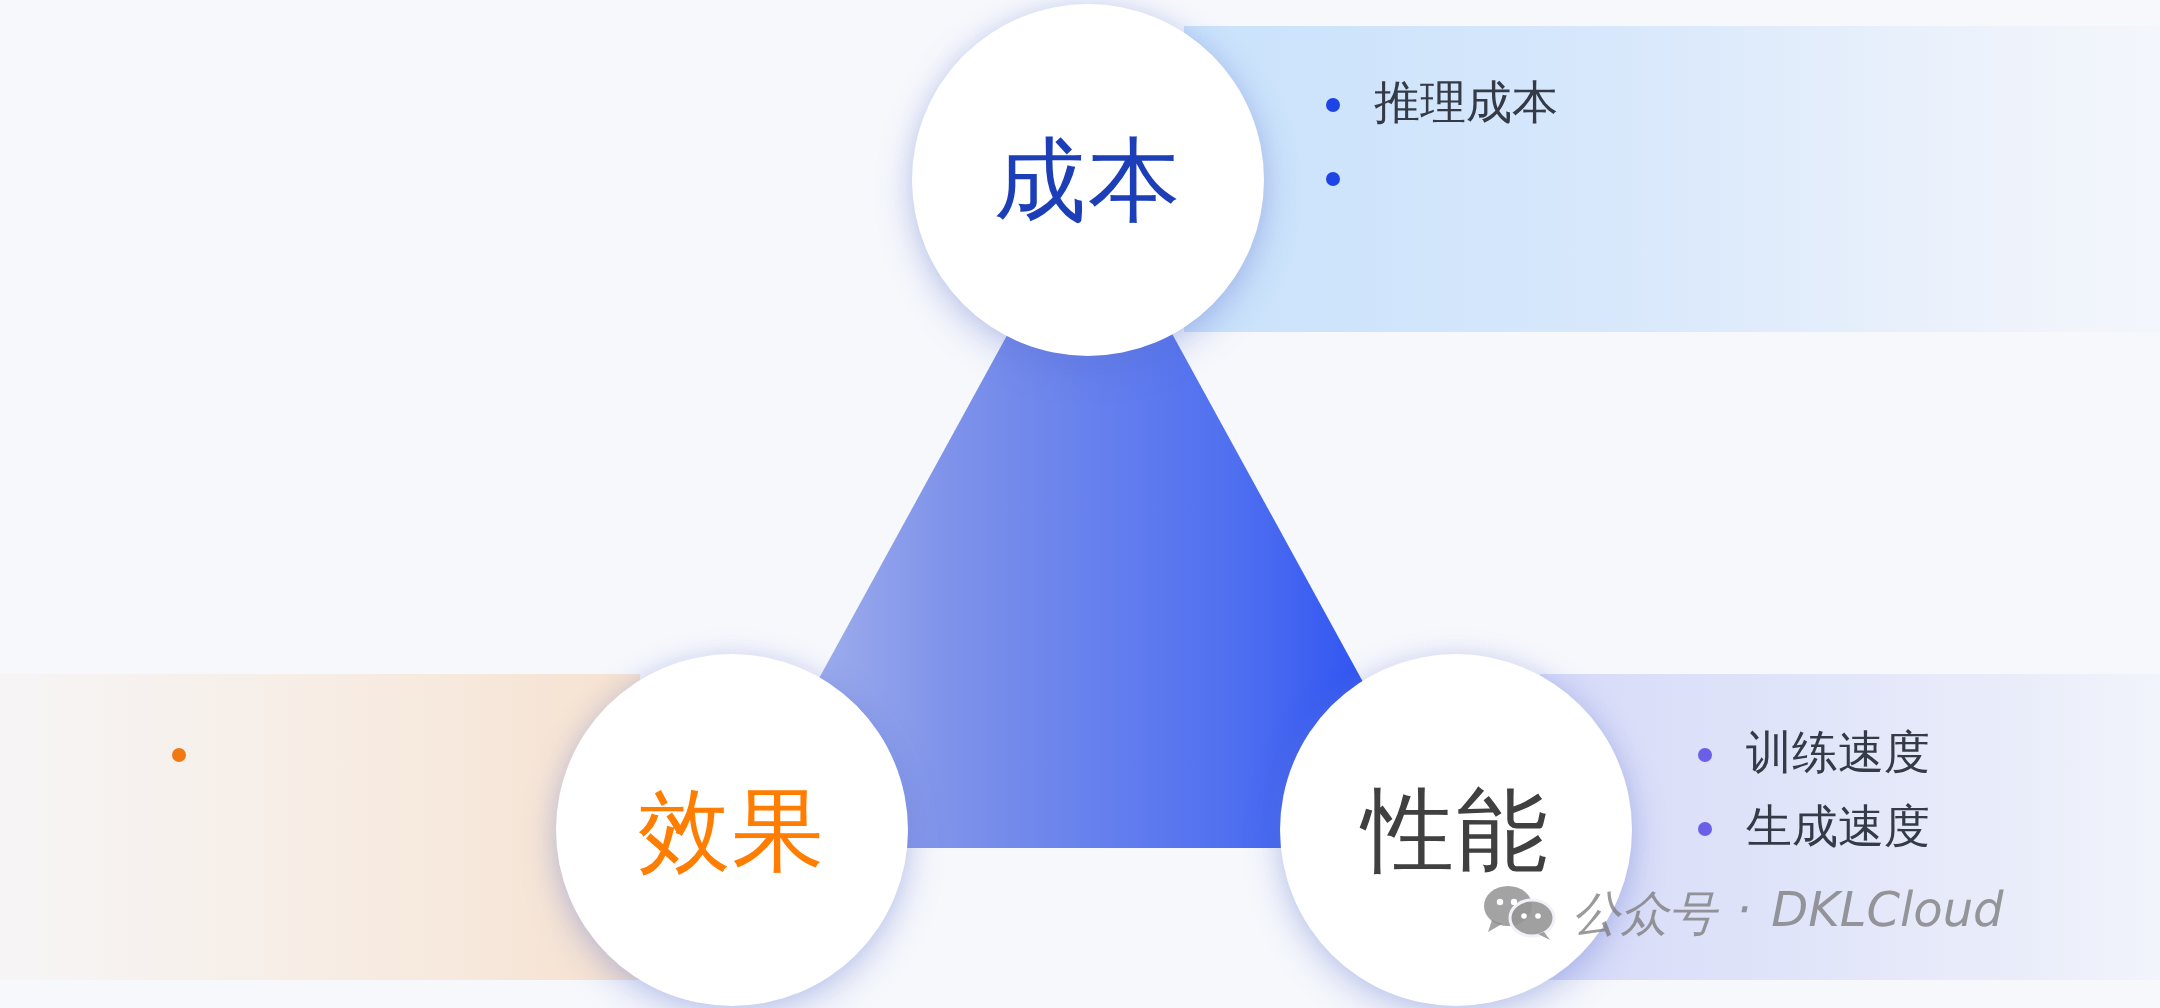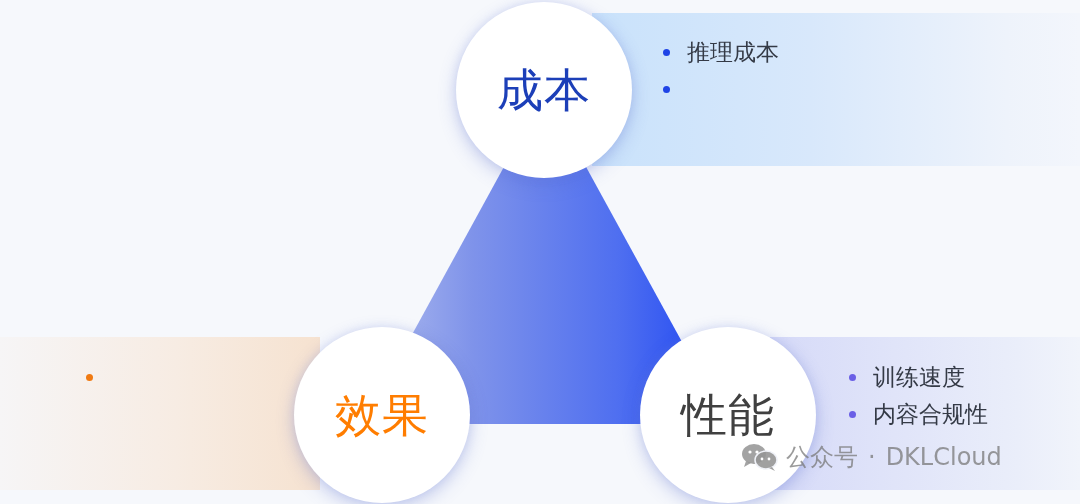--- a/index.html
+++ b/index.html
@@ -49,21 +49,21 @@
       position: absolute;
       width: 176px; height: 176px;
       border-radius: 50%;
       background: #ffffff;
       display: flex;
       align-items: center;
       justify-content: center;
       box-shadow: 0 6px 18px rgba(80, 100, 200, 0.28), 0 0 10px rgba(120, 140, 220, 0.18);
     }
     .circle-top { left: 456px; top: 2px; }
-    .circle-left { left: 294px; top: 327px; text-align: center; }
+    .circle-left { left: 278px; top: 327px; text-align: center; }
     .circle-right { left: 640px; top: 327px; }
     .circle-label {
       font-size: 46px;
       font-weight: normal;
       letter-spacing: 1px;
       line-height: 1;
     }
     
     .list {
       position: absolute;
@@ -90,24 +90,25 @@
     .list-top { left: 663px; top: 34px; }
     .list-left { left: 86px; top: 359px; }
     .list-right { left: 849px; top: 359px; }
 
     
     .watermark {
       position: absolute;
       left: 740px;
       top: 441px;
       display: flex;
-      align-items: center;
+      align-items: flex-start;
       color: rgba(120, 120, 120, 0.75);
       font-size: 24px;
       white-space: nowrap;
+      font-style: italic;
     }
     .watermark .wm-icon {
       width: 40px; height: 30px;
       margin-right: 6px;
       position: relative;
     }
     .watermark .sep {
       margin: 0 10px;
     }
   </style>
@@ -146,21 +147,21 @@
     <li><span class="dot" style="background:#1f44e6"></span><span>推理成本</span></li>
     <li><span class="dot" style="background:#1f44e6"></span></li>
   </ul>
 
   <ul class="list list-left">
     <li><span class="dot" style="background:#f07a12"></span></li>
   </ul>
 
   <ul class="list list-right">
     <li><span class="dot" style="background:#6a5fe6"></span><span>训练速度</span></li>
-    <li><span class="dot" style="background:#6a5fe6"></span><span>内容合规性</span></li>
+    <li><span class="dot" style="background:#6a5fe6"></span><span>生成速度</span></li>
   </ul>
 
   <div class="watermark">
     <span class="wm-icon">
       <svg width="40" height="30" viewBox="0 0 40 30">
         <ellipse cx="14" cy="12" rx="12" ry="10" fill="rgba(140,140,140,0.8)"></ellipse>
         <polygon points="6,19 4,25 11,21" fill="rgba(140,140,140,0.8)"></polygon>
         <ellipse cx="26" cy="18" rx="11" ry="9" fill="rgba(150,150,150,0.9)" stroke="#f0f2f8" stroke-width="1.5"></ellipse>
         <polygon points="32,25 35,29 29,26" fill="rgba(150,150,150,0.9)"></polygon>
         <circle cx="10" cy="10" r="1.6" fill="#fff"></circle>

